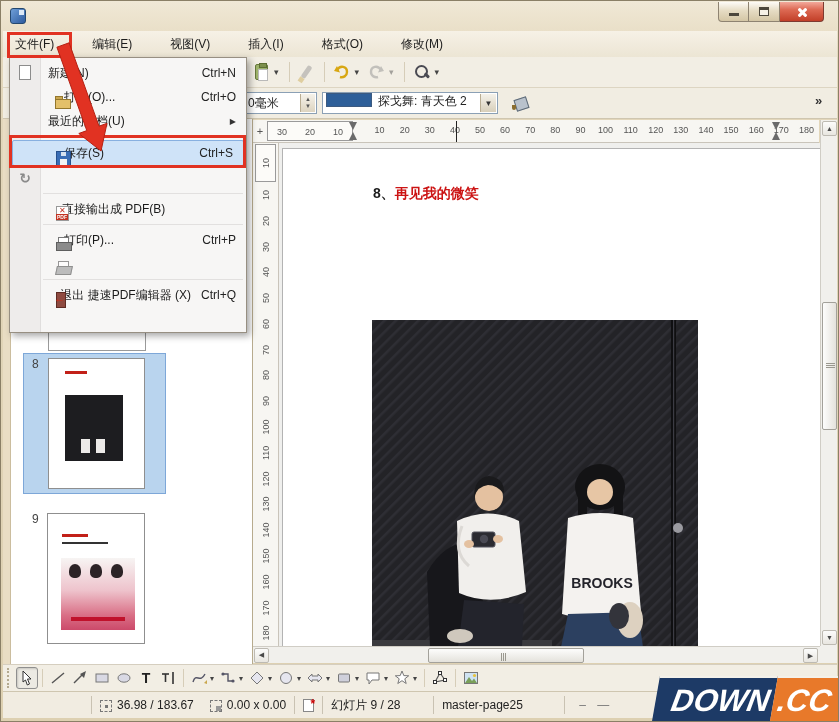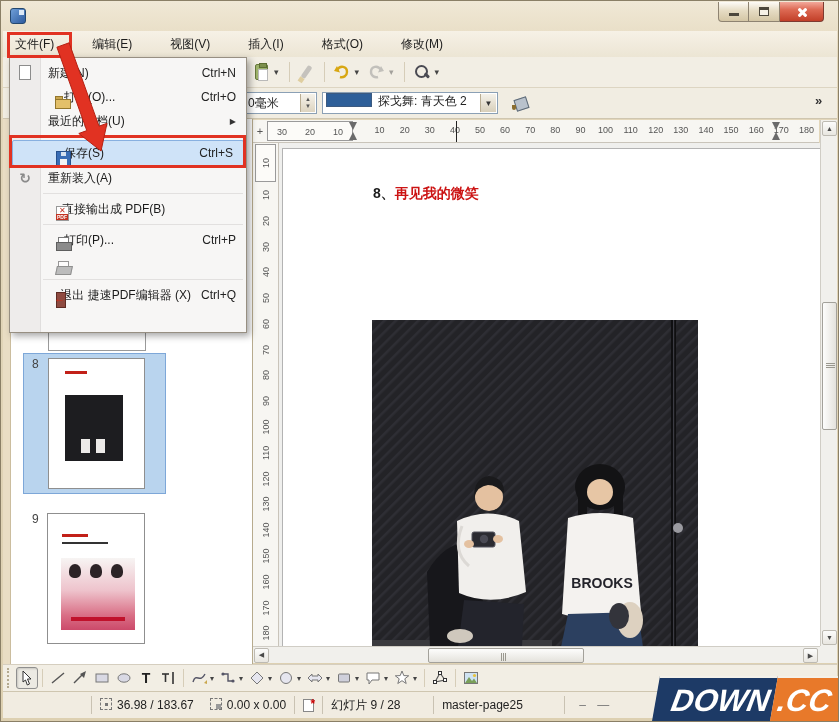--- a/index.html
+++ b/index.html
@@ -156,21 +156,21 @@
            display:flex;align-items:center;padding-left:4px;}
   .grip{width:5px;height:20px;margin-right:4px;border-left:2px dotted #b4aa90;}
   .dtool{width:22px;height:22px;display:flex;align-items:center;justify-content:center;}
   .dtool.pressed{border:1px solid #8f8f8f;border-radius:3px;background:#eceae3;box-shadow:inset 1px 1px 2px rgba(0,0,0,.15);}
   .dsep{width:1px;height:18px;background:#d6cdb8;margin:0 4px;}
   .ddd{font-size:8px;color:#444;margin:0 3px 0 0;}
   
   .statusbar{position:absolute;left:2px;top:690px;width:834px;height:27px;background:#f1ece1;border-top:1px solid #cfc6b0;
              display:flex;align-items:center;font-size:12px;color:#222;}
   .ssep{width:1px;height:18px;background:#c9c2b2;}
-  .sseg{display:flex;align-items:flex-start;padding:0 8px;white-space:nowrap;}
+  .sseg{display:flex;align-items:flex-end;padding:0 8px;white-space:nowrap;}
   .ic-pos{width:12px;height:12px;border:1px dashed #777;margin-right:5px;position:relative;}
   .ic-pos::after{content:"";position:absolute;left:4px;top:4px;width:3px;height:3px;background:#777;}
   .ic-size{width:12px;height:12px;border:1px dashed #777;margin-right:5px;position:relative;}
   .ic-size::after{content:"";position:absolute;right:0;bottom:0;width:5px;height:5px;background:#999;}
   .ic-mod{width:11px;height:13px;border:1px solid #888;background:#fff;position:relative;}
   .ic-mod::after{content:"*";position:absolute;right:-2px;top:-3px;color:#c00;font-size:12px;font-weight:bold;}
   .sdash{color:#777;letter-spacing:4px;margin-left:14px;}
   
   .wm{position:absolute;right:-6px;bottom:0;height:45px;display:flex;z-index:60;transform:skewX(-10deg);}
   .wm-d{background:#1d3a66;color:#fff;font-style:italic;font-weight:900;font-size:31px;line-height:45px;padding:0 4px 0 16px;letter-spacing:0px;border-top:2px solid #f4f1ea;}
@@ -409,21 +409,20 @@
       <span class="marrow">▶</span>
     </div>
     <div class="msep"></div>
     <div class="mi hl">
       <span class="mico ic-save"></span>
       <span class="mlabel">保存(S)</span>
       <span class="msc">Ctrl+S</span>
     </div>
     <div class="mi">
       <span class="mico ic-reload">↻</span>
-      <span class="mlabel">重新装入(A)</span>
       <span class="msc"></span>
     </div>
     <div class="msep"></div>
     <div class="mi">
       <span class="mico ic-pdf"></span>
       <span class="mlabel">直接输出成 PDF(B)</span>
       <span class="msc"></span>
     </div>
     <div class="msep"></div>
     <div class="mi">

